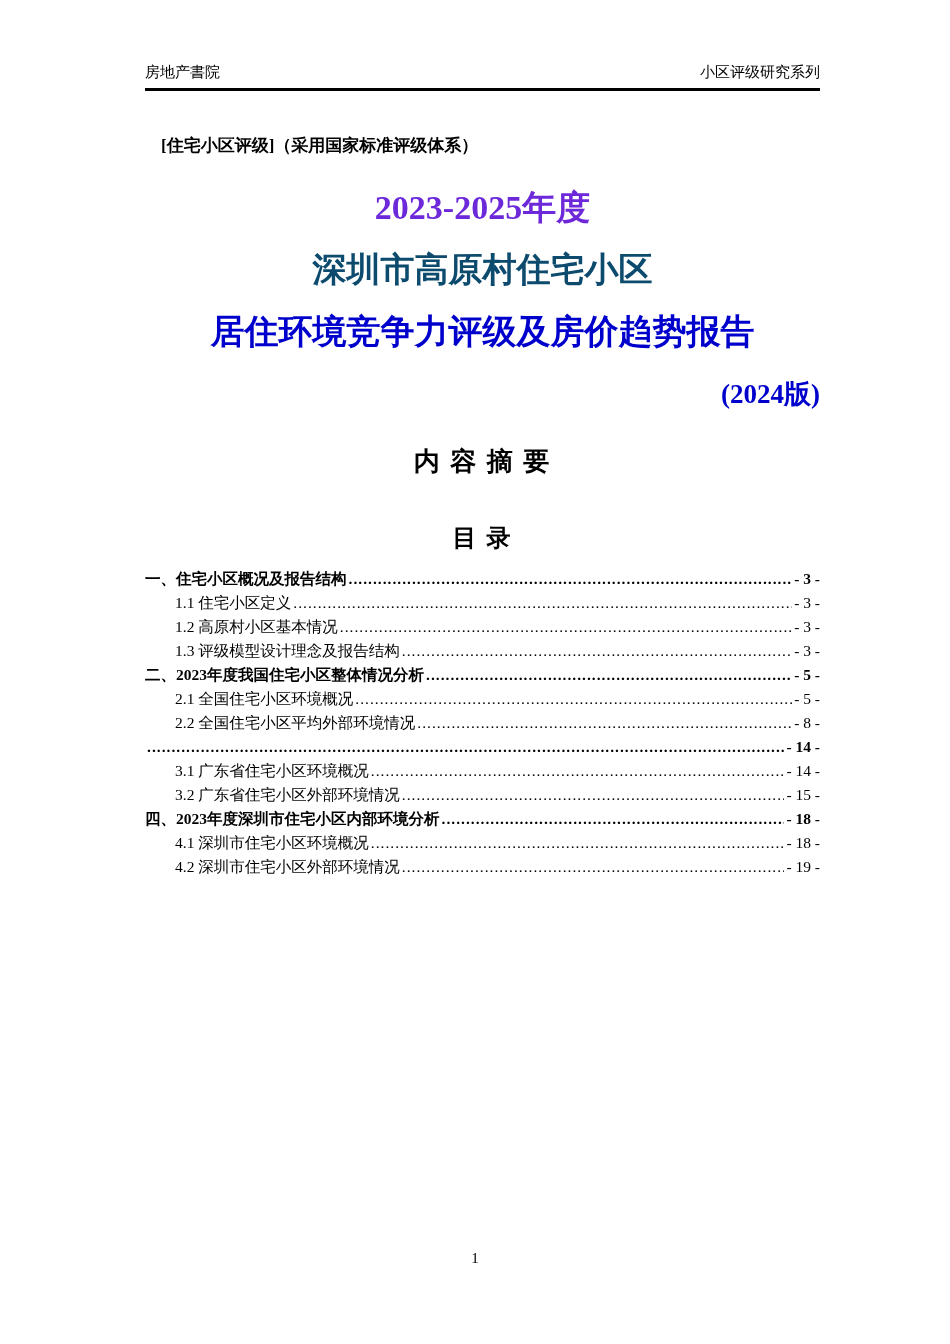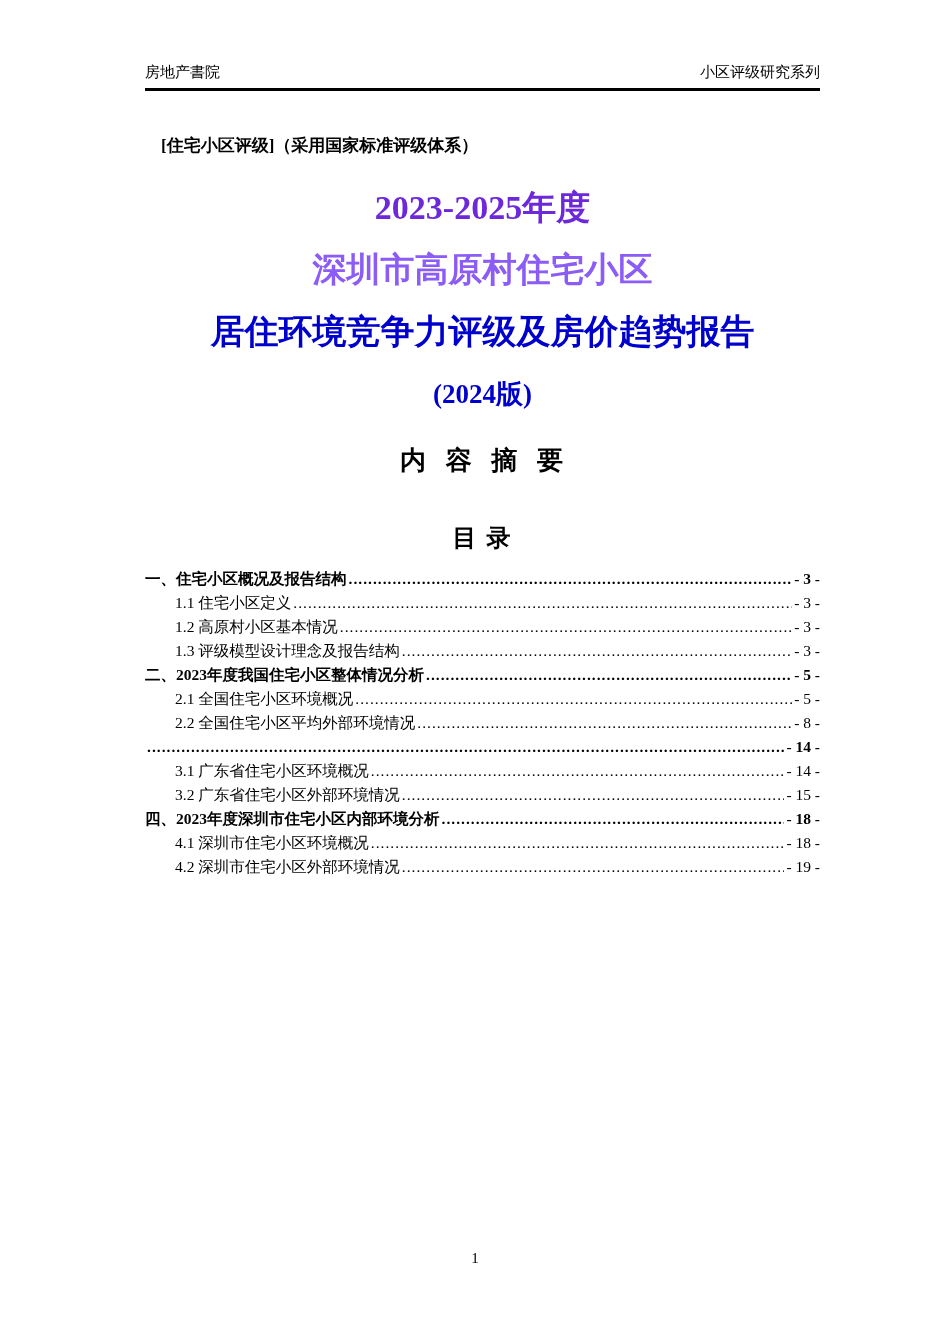--- a/index.html
+++ b/index.html
@@ -55,21 +55,20 @@
     font-size: 27px;
   }
   
   .abstract-heading {
     margin-top: 20px;
     text-align: center;
     font-size: 26px;
     font-weight: bold;
     letter-spacing: 2px;
     line-height: 34px;
-    font-family: Liberation Mono, monospace;
   }
   .abstract-paragraph {
     margin: 12px 0 0 0;
     font-size: 21.5px;
     line-height: 51px;
     text-align: justify;
     text-indent: 2em;
   }
   .abstract-paragraph b { font-weight: bold; }
   
@@ -123,23 +122,23 @@
 
   <div class="doc-header">
     <span>房地产書院</span>
     <span>小区评级研究系列</span>
   </div>
 
   <div class="tagline">[住宅小区评级]（采用国家标准评级体系）</div>
 
   <div class="title-block">
     <div class="doc-title" style="color: #6d28d9;">2023-2025年度</div>
-    <div class="doc-title" style="color: #8b5cf6;">深圳市高原村住宅小区</div>
+    <div class="doc-title" style="color: #0c4a6e;">深圳市高原村住宅小区</div>
     <div class="doc-title" style="color: rgb(0, 0, 204);">居住环境竞争力评级及房价趋势报告</div>
-    <div class="doc-title small" style="color: rgb(0, 0, 204);">(2024版)</div>
+    <div class="doc-title small" style="color: rgb(0, 0, 204); text-align: right;">(2024版)</div>
   </div>
 
   <div class="abstract-heading">内 容 摘 要</div>
 
 
   <div class="toc-heading">目 录</div>
 
   <div class="toc-list">
       <div class="toc-row bold">
         <span class="toc-label">一、住宅小区概况及报告结构</span>

